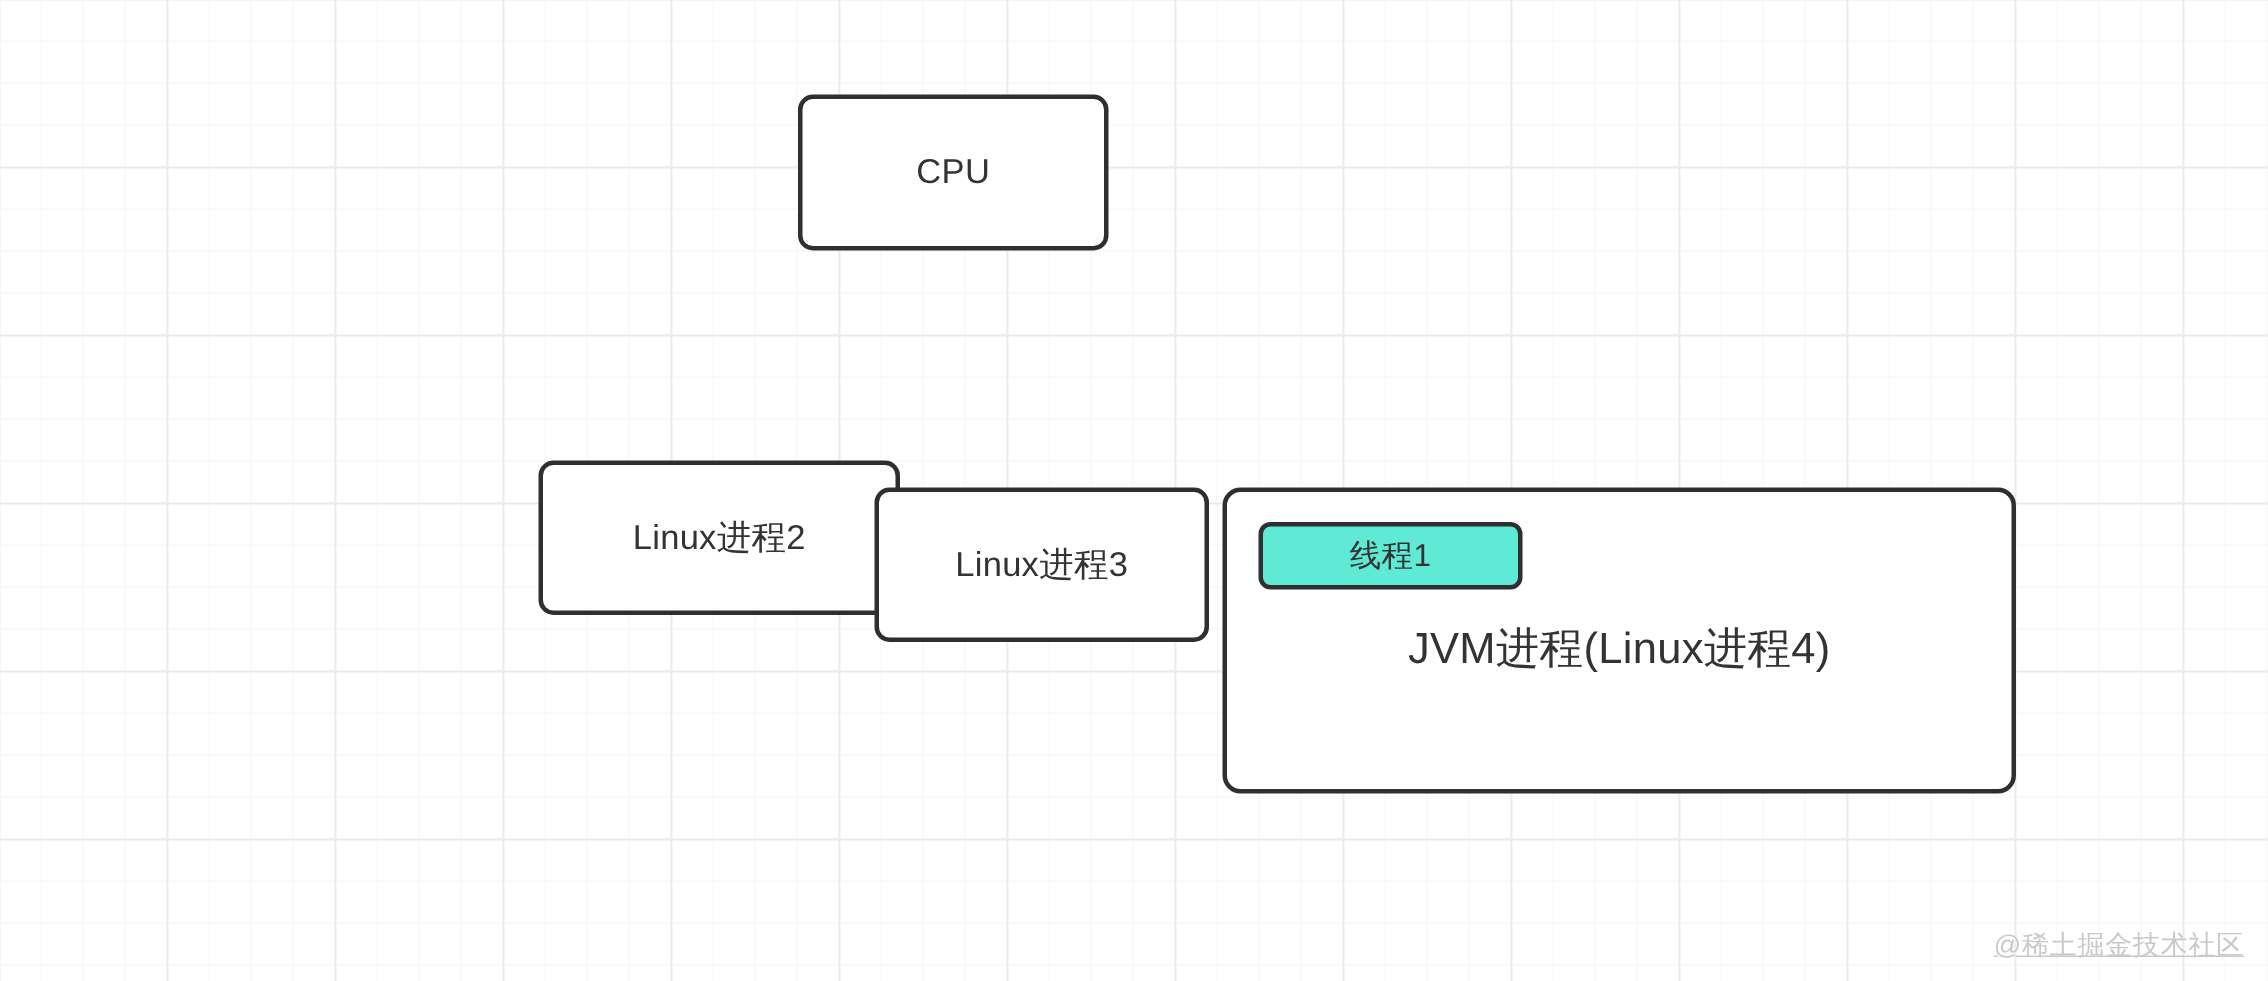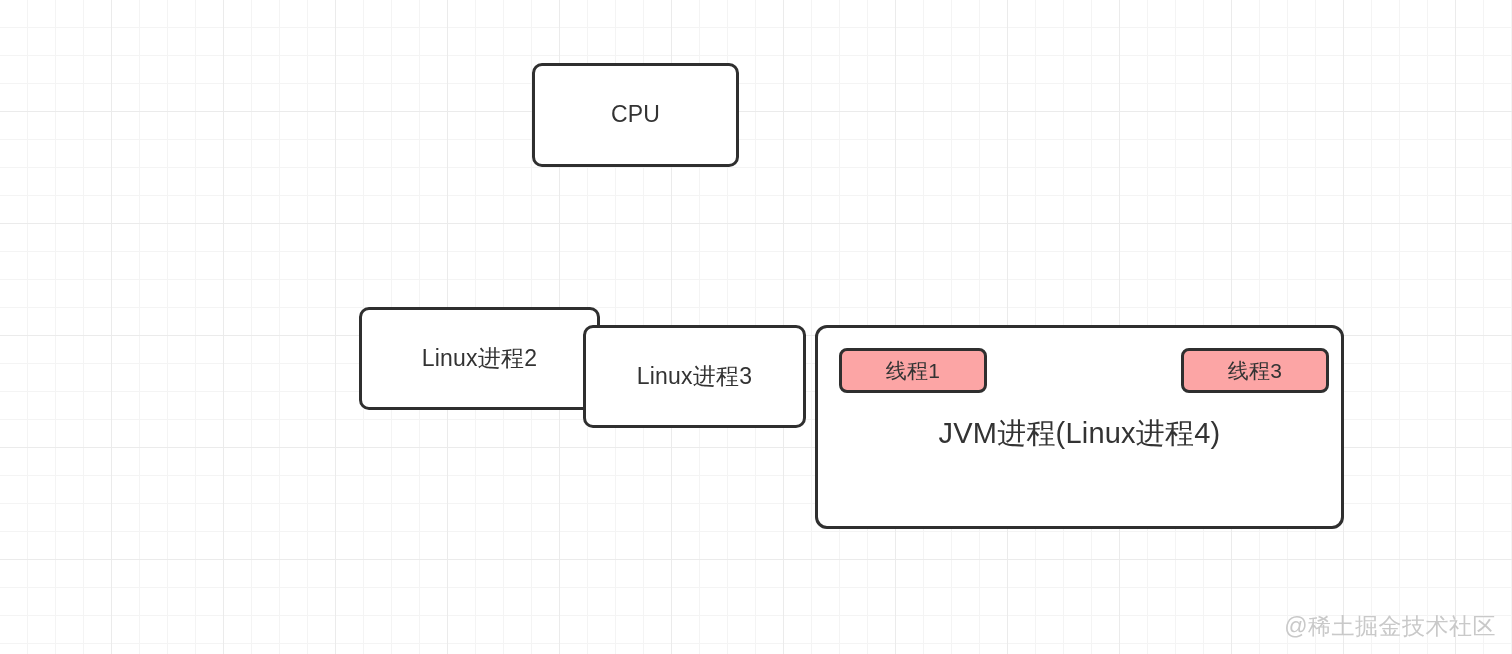--- a/index.html
+++ b/index.html
@@ -74,23 +74,23 @@
     top: 20px;
     width: 490px;
     height: 45px;
     display: flex;
     justify-content: space-between;
     align-items: center;
   }
 
   .thread-box {
     box-sizing: border-box;
-    width: 148px;
+    width: 176px;
     height: 45px;
-    background: #fca5a5;
+    background: #5eead4;
     border: 3px solid #2f2f2f;
     border-radius: 8px;
     display: flex;
     align-items: center;
     justify-content: center;
     color: #333333;
     font-size: 21px;
   }
 
   .jvm-label {
@@ -102,23 +102,24 @@
     color: #333333;
     font-size: 29px;
     letter-spacing: 0.2px;
   }
 
   .watermark {
     position: absolute;
     right: 16px;
     bottom: 12px;
     color: #c9c9c9;
-    font-size: 23px;
+    font-size: 18px;
     letter-spacing: 0.5px;
     user-select: none;
+    text-decoration: underline;
   }
 </style>
 </head>
 <body>
 
 <div id="canvas">
 
   <div class="node cpu-box">
     <span>CPU</span>
   </div>
@@ -130,22 +131,19 @@
 
   <div class="node proc3">
     <span>Linux进程3</span>
   </div>
 
   <div class="node jvm-box">
     <div class="thread-row">
       <div class="thread-box">
         <span>线程1</span>
       </div>
-      <div class="thread-box">
-        <span>线程3</span>
-      </div>
     </div>
     <div class="jvm-label">JVM进程(Linux进程4)</div>
   </div>
 
   <div class="watermark">@稀土掘金技术社区</div>
 
 </div>
 
 </body></html>

